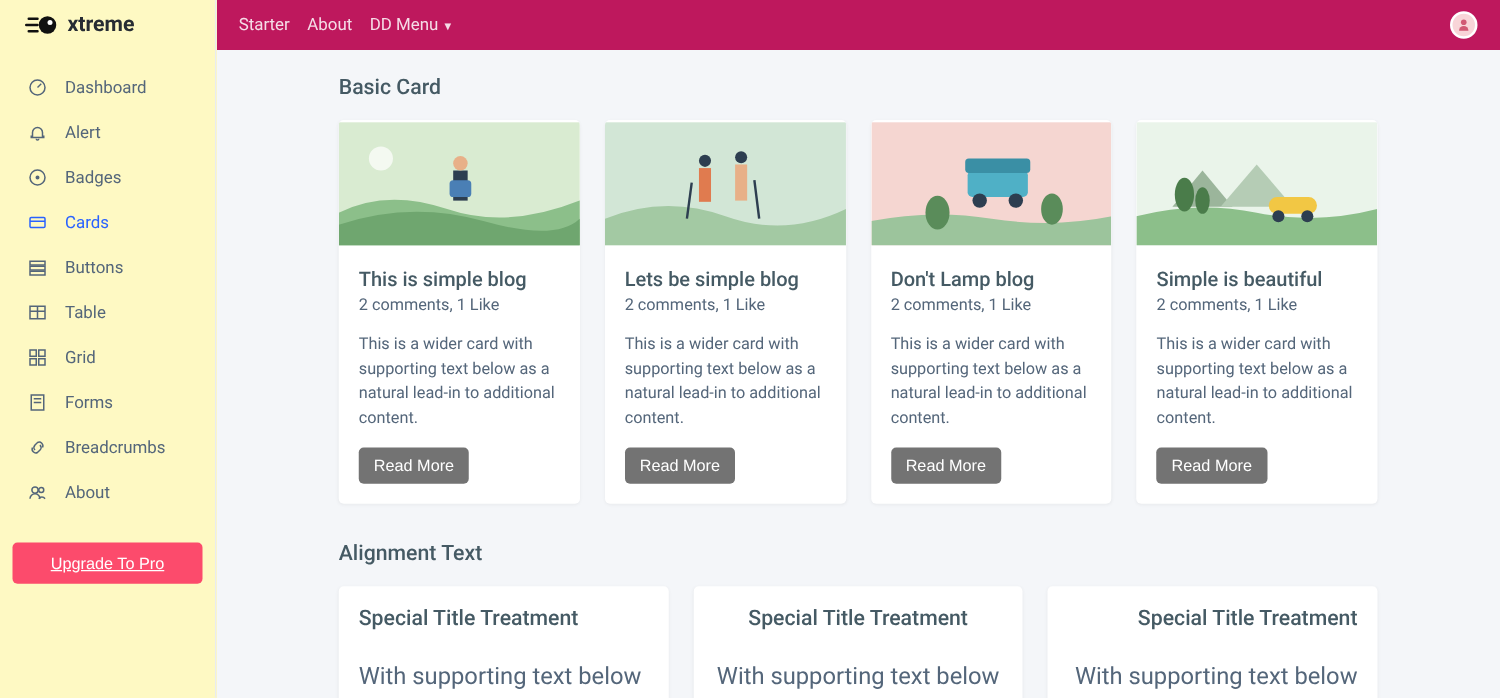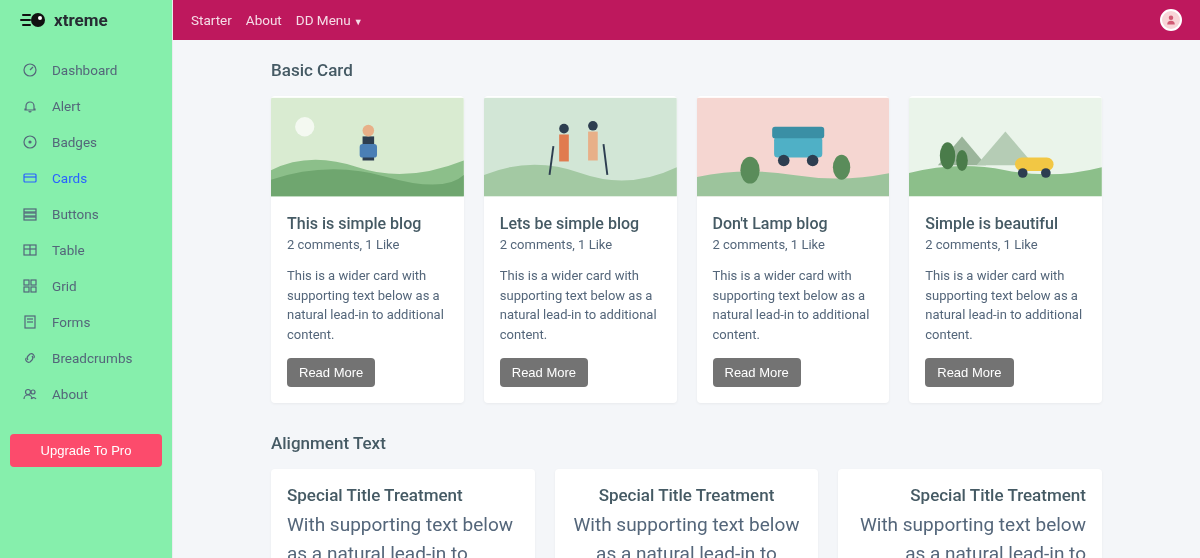--- a/index.html
+++ b/index.html
@@ -8,21 +8,21 @@
   background: #f4f6f9;
   color: #54667a;
   font-size: 14px;
 }
 .sidebar {
   position: fixed;
   left: 0;
   top: 0;
   width: 173px;
   height: 100vh;
-  background: #86efac;
+  background: #fef9c3;
   border-right: 1px solid #e9ecef;
   z-index: 10;
 }
 .logo {
   display: flex;
   align-items: center;
   padding: 12px 20px;
   height: 40px;
 }
 .logo-icon {
@@ -60,20 +60,21 @@
 .upgrade-btn {
   margin: 10px;
   background: #fc4b6c;
   color: #fff;
   border: none;
   border-radius: 4px;
   padding: 9px 0;
   width: calc(100% - 20px);
   font-size: 13px;
   cursor: pointer;
+  text-decoration: underline;
 }
 .topbar {
   position: fixed;
   left: 173px;
   right: 0;
   top: 0;
   height: 40px;
   background: #be185d;
   display: flex;
   align-items: center;
@@ -169,21 +170,21 @@
   border-radius: 4px;
   padding: 16px;
   box-shadow: 0 1px 3px rgba(0,0,0,0.05);
 }
 .align-card.center { text-align: center; }
 .align-card.right { text-align: right; }
 .align-title {
   font-size: 17px;
   font-weight: 500;
   color: #455a64;
-  margin-bottom: 6px;
+  margin-bottom: 22px;
 }
 .align-text {
   font-size: 19px;
   color: #54667a;
   line-height: 1.5;
   margin-bottom: 12px;
 }
 
 
 .illus { position: relative; overflow: hidden; }

